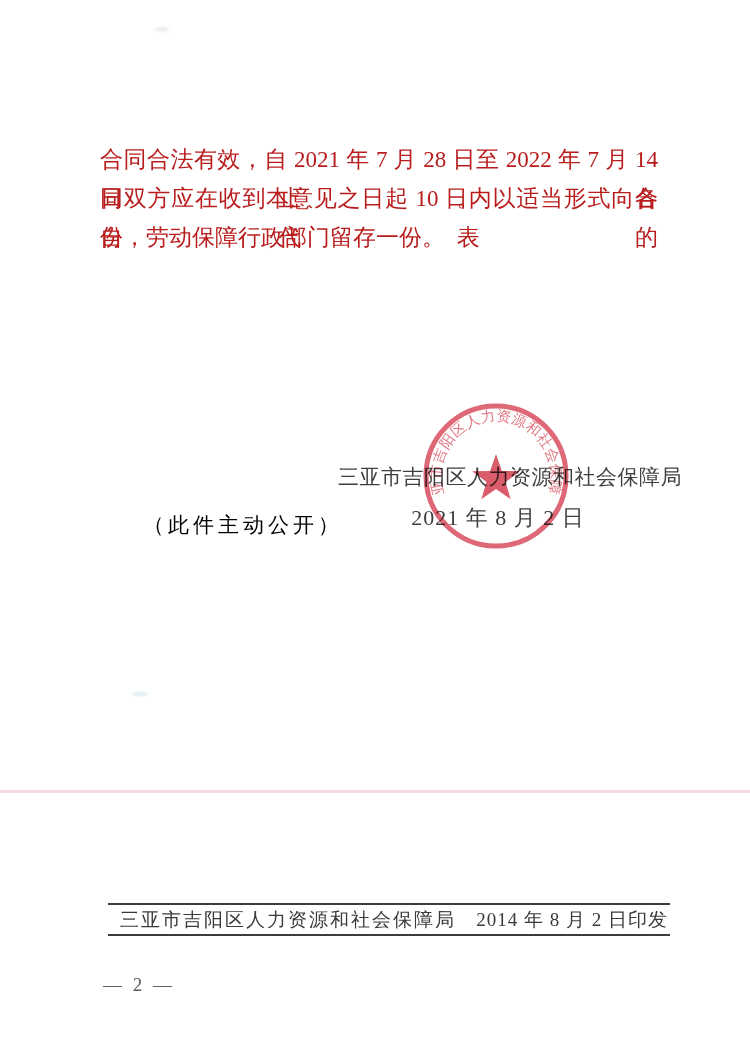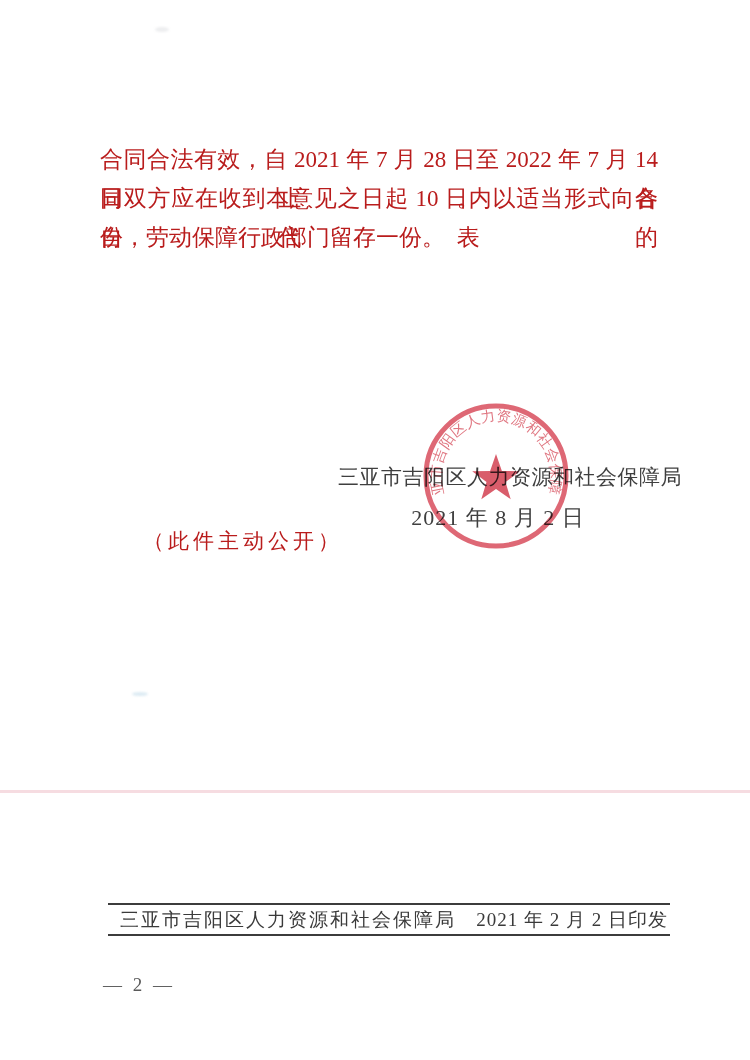--- a/index.html
+++ b/index.html
@@ -29,22 +29,22 @@
   }
   .sig-issuer{font-size:21px;line-height:26px;letter-spacing:0.5px;white-space:nowrap;}
   .sig-date{font-size:22px;line-height:26px;margin-top:15px;letter-spacing:1px;}
   
   .seal{
     position:absolute;left:411px;top:391px;width:170px;height:170px;
     mix-blend-mode:multiply;opacity:0.92;
   }
   
   .disclosure{
-    position:absolute;left:143px;top:527px;
-    font-size:21px;letter-spacing:4px;color:#b91c1c;white-space:nowrap;
+    position:absolute;left:143px;top:511px;
+    font-size:21px;letter-spacing:4px;color:#000000;white-space:nowrap;
   }
   
   .crease{
     position:absolute;left:0;top:790px;width:750px;height:3px;
     background:#f6dce1;
   }
   .speck{
     position:absolute;border-radius:50%;
   }
   .speck.a{left:155px;top:27px;width:14px;height:5px;background:#b9bcc2;opacity:0.25;filter:blur(1px);}
@@ -96,20 +96,20 @@
   <div class="disclosure">（此件主动公开）</div>
 
   <div class="speck b"></div>
 
   <div class="crease"></div>
 
   <div class="footer">
     <div class="rule top"></div>
     <div class="footer-row">
       <span class="footer-issuer">三亚市吉阳区人力资源和社会保障局</span>
-      <span class="footer-date">2021 年 2 月 2 日印发</span>
+      <span class="footer-date">2014 年 8 月 2 日印发</span>
     </div>
     <div class="rule bottom"></div>
   </div>
 
   <div class="page-number">— 2 —</div>
 
 </div>
 
 </body></html>

